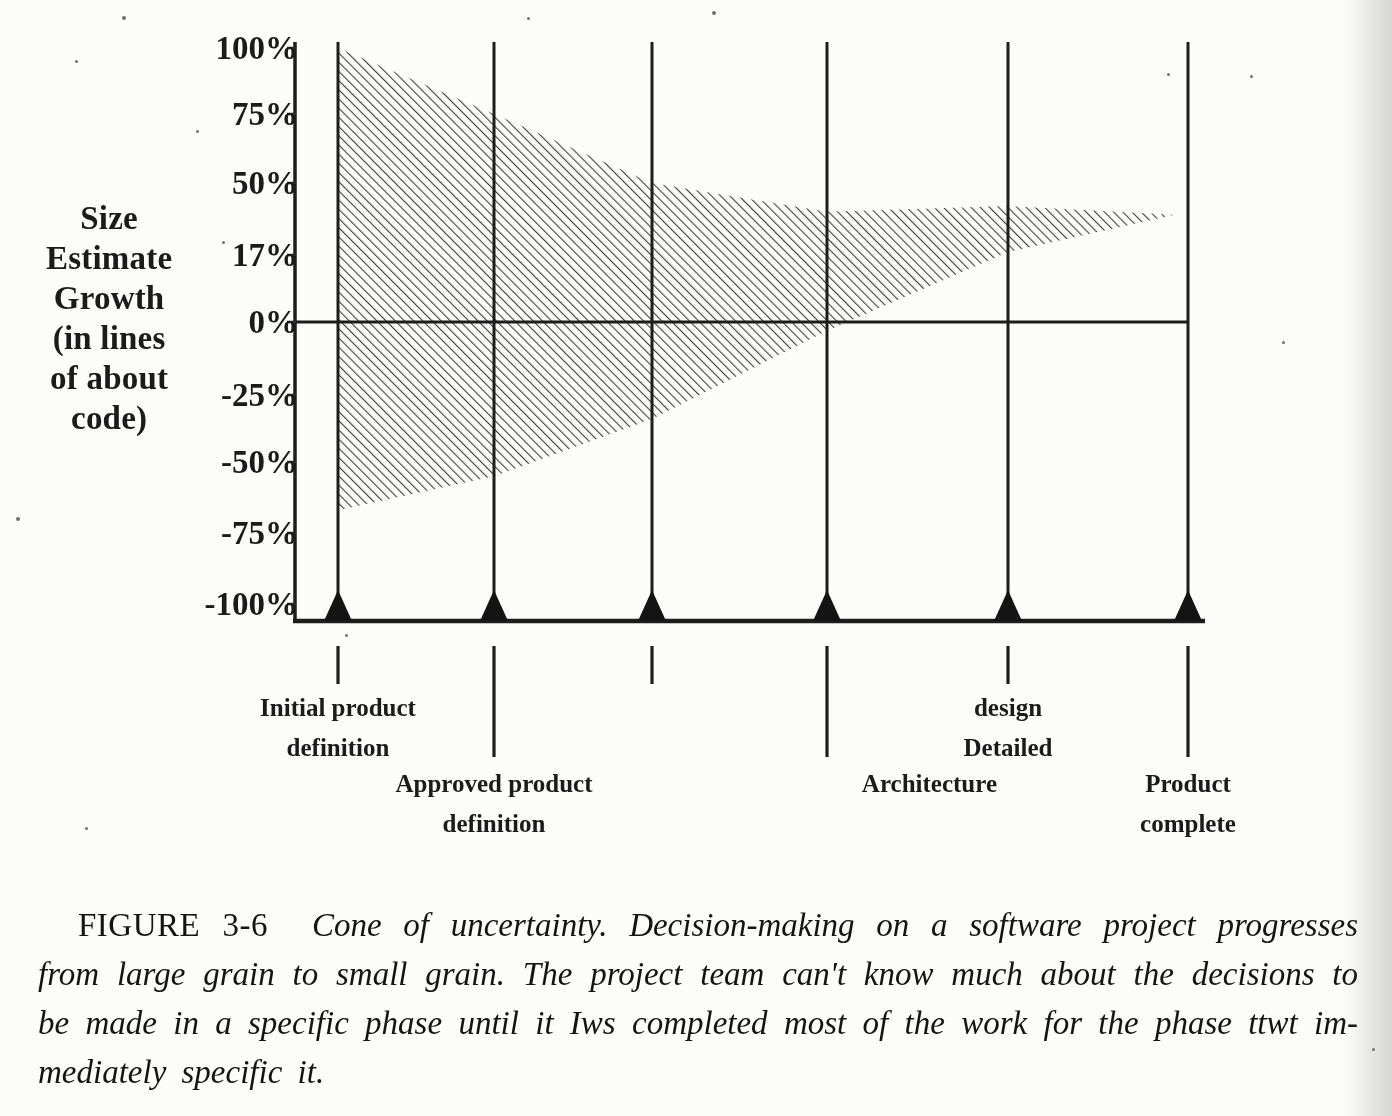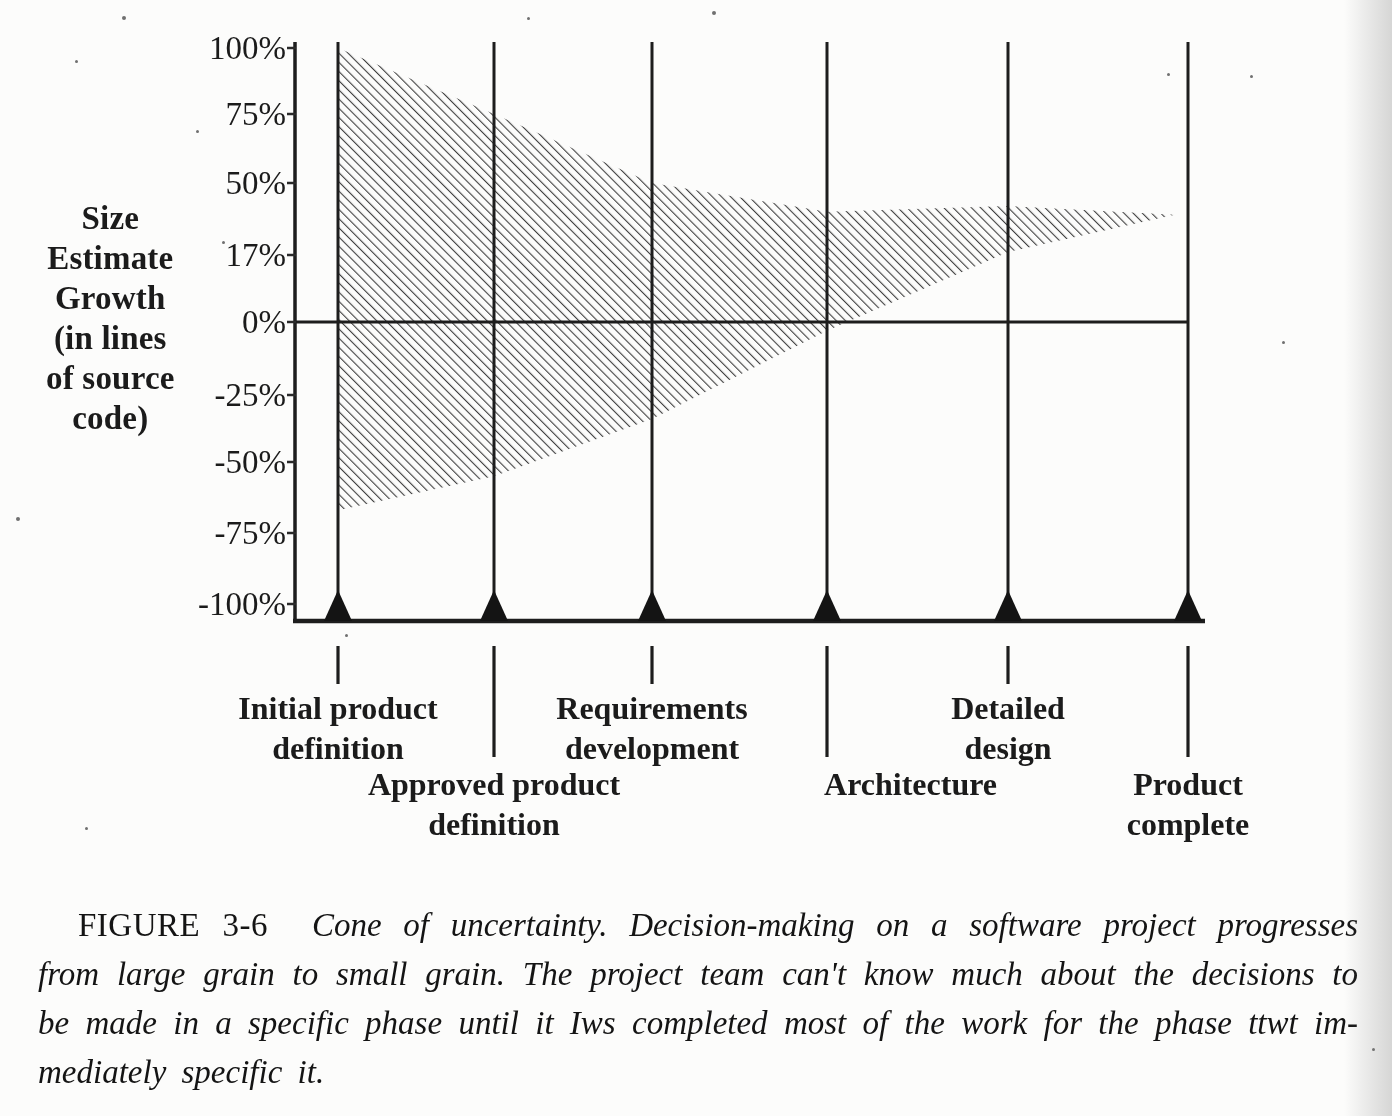--- a/index.html
+++ b/index.html
@@ -11,26 +11,26 @@
     position:absolute;top:0;right:0;width:48px;height:100%;pointer-events:none;
     background:linear-gradient(to right, rgba(140,140,140,0), rgba(125,125,125,0.30));
   }
   svg{position:absolute;left:0;top:0;}
   .overlay{position:absolute;left:0;top:0;width:100%;height:100%;}
   .ytitle{
     position:absolute;left:46px;top:198px;
     font-size:33px;font-weight:bold;line-height:40px;letter-spacing:0.2px;text-align:center;
   }
   .ytick{
-    position:absolute;left:152px;width:134px;height:40px;
-    text-align:right;font-size:33px;font-weight:normal;line-height:40px;
+    position:absolute;left:164px;width:134px;height:40px;
+    text-align:right;font-size:33px;font-weight:bold;line-height:40px;
   }
   .mlabel{
     position:absolute;width:340px;text-align:center;
-    font-size:32px;font-weight:bold;line-height:40px;
+    font-size:25px;font-weight:bold;line-height:40px;
   }
   .caption{
     position:absolute;left:38px;top:901px;width:1320px;
     font-size:33px;line-height:49px;font-style:italic;color:#141414;
   }
   .caption .line{width:100%;}
   .caption .j{text-align:justify;text-align-last:justify;}
   .caption .last{text-align:left;word-spacing:7px;}
   .cap-label{font-style:normal;letter-spacing:0.5px;margin-left:40px;}
   .cap-gap{display:inline-block;width:44px;}
@@ -87,21 +87,21 @@
         <path d="M 1174 621 L 1188 590 L 1202 621 Z" fill="#141414"></path>
       </g>
   </svg>
 
   <div class="overlay" id="overlay">
     <div class="ytitle" id="ytitle">
         <div>Size</div>
         <div>Estimate</div>
         <div>Growth</div>
         <div>(in lines</div>
-        <div>of source</div>
+        <div>of about</div>
         <div>code)</div>
       </div>
 
     <div class="caption">
       <div class="line j"><span class="cap-label">FIGURE 3-6</span><span class="cap-gap"></span><span>Cone of uncertainty. Decision-making on a software project progresses</span></div>
       <div class="line j">from large grain to small grain. The project team can't know much about the decisions to</div>
       <div class="line j">be made in a specific phase until it Iws completed most of the work for the phase ttwt im-</div>
       <div class="line last">mediately specific it.</div>
     </div>
   <div class="ytick" style="top: 28px;">100%</div>
@@ -114,30 +114,26 @@
       <div class="ytick" style="top: 513px;">-75%</div>
       <div class="ytick" style="top: 584px;">-100%</div>
       <div class="mlabel" style="left: 168px; top: 688px;">
         <div>Initial product</div>
         <div>definition</div>
       </div>
       <div class="mlabel" style="left: 324px; top: 764px;">
         <div>Approved product</div>
         <div>definition</div>
       </div>
-      <div class="mlabel" style="left: 482px; top: 688px;">
-        <div>Requirements</div>
-        <div>development</div>
-      </div>
       <div class="mlabel" style="left: 657px; top: 764px; text-align: right;">
         <div>Architecture</div>
       </div>
       <div class="mlabel" style="left: 838px; top: 688px;">
+        <div>design</div>
         <div>Detailed</div>
-        <div>design</div>
       </div>
       <div class="mlabel" style="left: 1018px; top: 764px;">
         <div>Product</div>
         <div>complete</div>
       </div>
     </div>
 
   <div>
     <i class="speck" style="left:122px;top:16px"></i>
     <i class="speck" style="left:527px;top:17px;width:3px;height:3px"></i>

